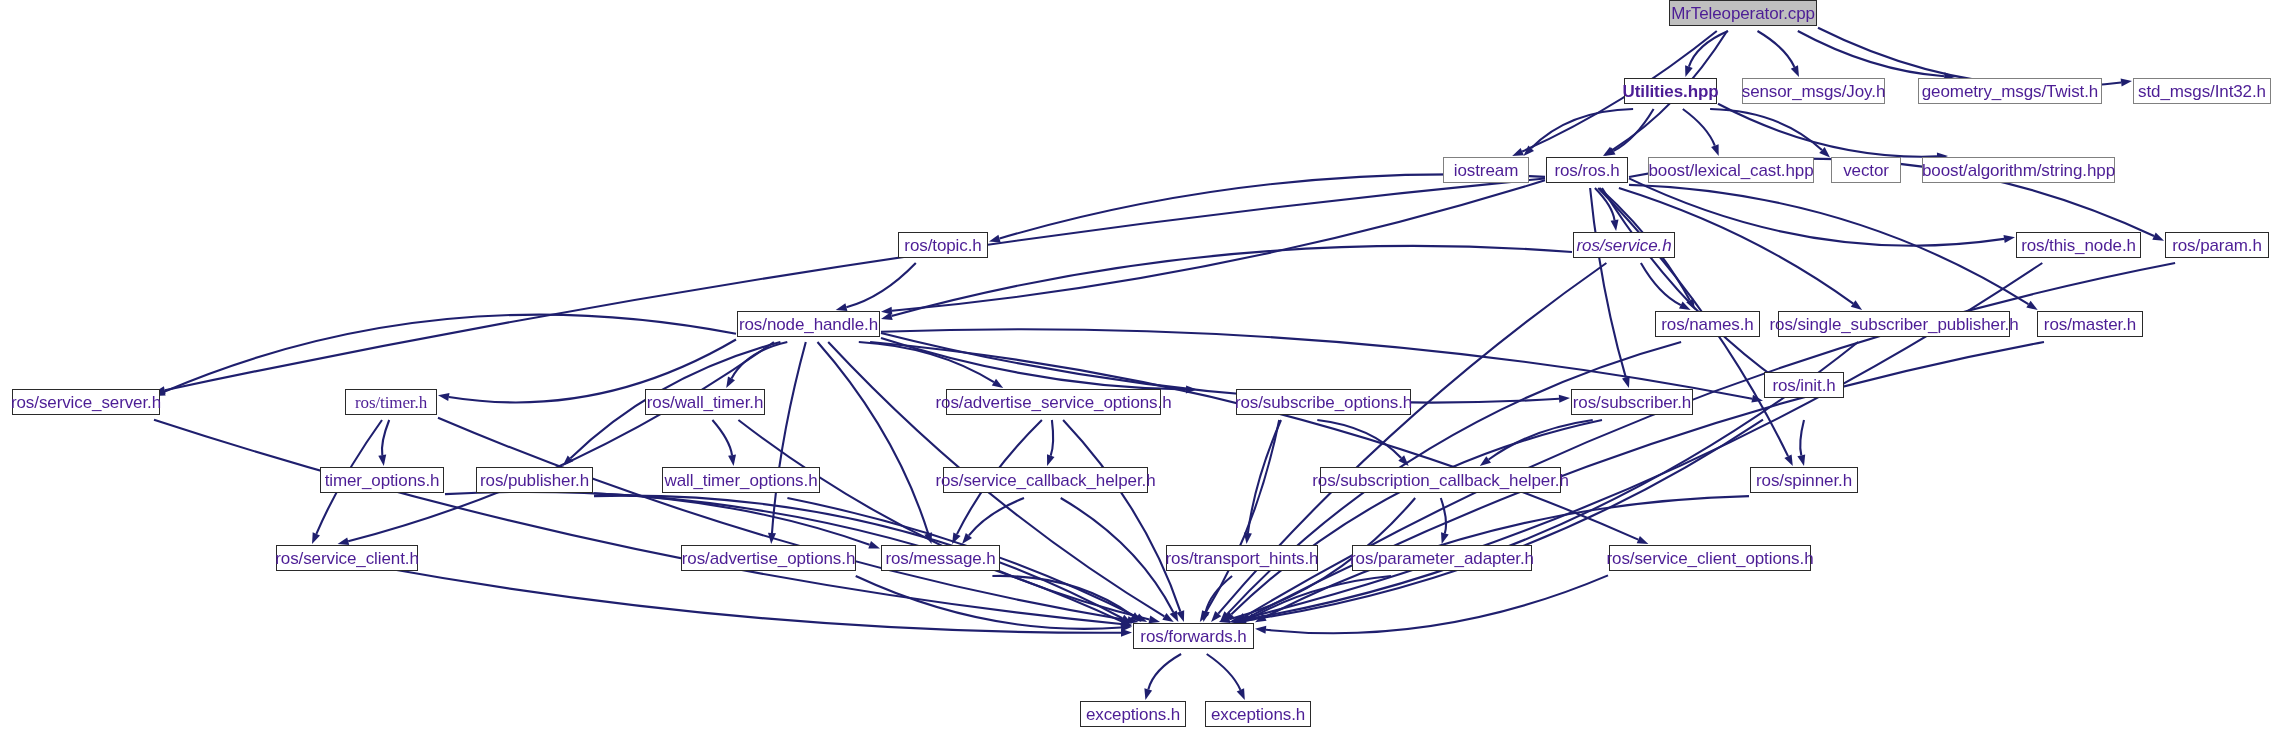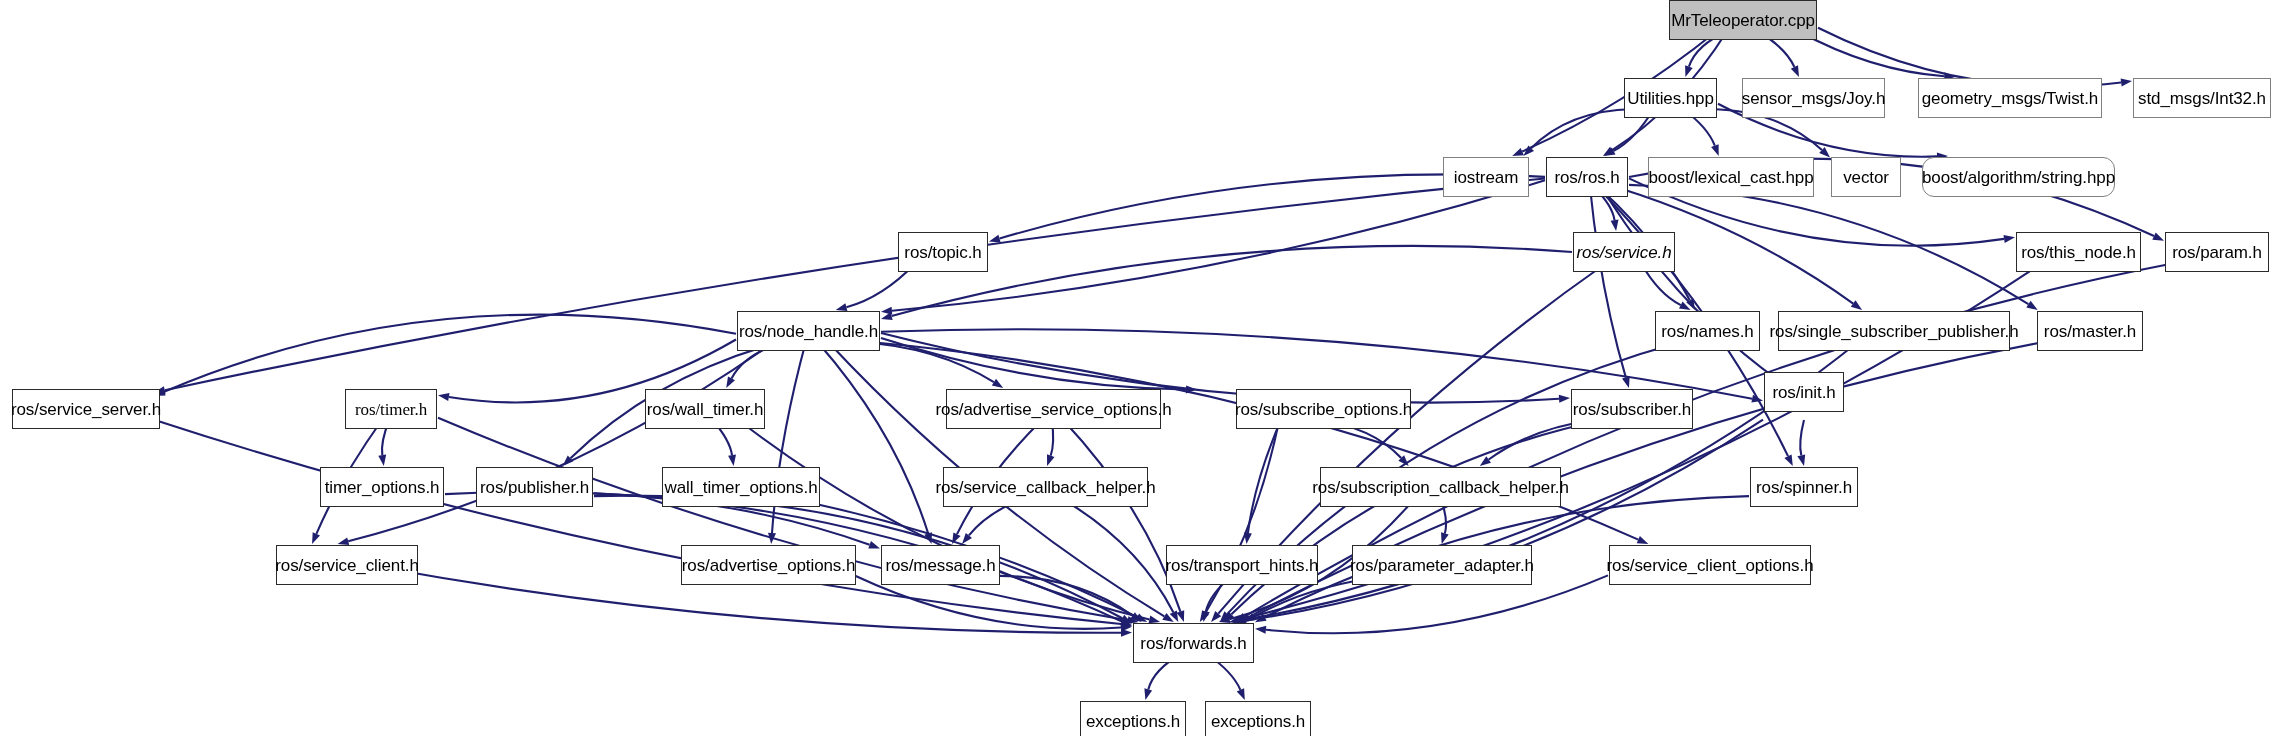--- a/index.html
+++ b/index.html
@@ -30,24 +30,24 @@
   .arrow-head {
     fill: #1f1f6e;
     stroke: none;
   }
   .node {
     position: absolute;
     box-sizing: border-box;
     display: flex;
     align-items: center;
     justify-content: center;
-    height: 40px;
+    height: 26px;
     background: #ffffff;
     border: 1.5px solid #808080;
-    color: #000000;
+    color: #4c1d95;
     font-size: 17px;
     line-height: 1;
     white-space: nowrap;
     padding: 0 20px;
     letter-spacing: -0.1px;
   }
   .node.solid {
     border-color: #2a2a2a;
   }
   .node.root {
@@ -214,21 +214,21 @@
       <polygon class="arrow-head" points="1219.9,622.0 1224.4,611.2 1230.3,616.6"></polygon>
       <path class="edge-path" d="M1858.1,342.0 Q1580.3,564.0 1240.3,620.2"></path>
       <polygon class="arrow-head" points="1229.4,622.0 1239.6,616.3 1240.9,624.2"></polygon>
       <path class="edge-path" d="M2044.0,342.0 Q1620.4,420.5 1249.2,616.9"></path>
       <polygon class="arrow-head" points="1239.5,622.0 1247.3,613.3 1251.1,620.4"></polygon>
     </svg>
   <div id="node-layer">
       <div class="node root" style="left: 1669px; top: 0px; width: 148px;">
         <span>MrTeleoperator.cpp</span>
       </div>
-      <div class="node solid" style="left: 1624px; top: 78px; width: 93px;">
+      <div class="node solid" style="left: 1624px; top: 78px; width: 93px; font-weight: bold;">
         <span>Utilities.hpp</span>
       </div>
       <div class="node " style="left: 1742px; top: 78px; width: 143px;">
         <span>sensor_msgs/Joy.h</span>
       </div>
       <div class="node " style="left: 1918px; top: 78px; width: 184px;">
         <span>geometry_msgs/Twist.h</span>
       </div>
       <div class="node " style="left: 2133px; top: 78px; width: 138px;">
         <span>std_msgs/Int32.h</span>
@@ -238,21 +238,21 @@
       </div>
       <div class="node solid" style="left: 1546px; top: 157px; width: 82px;">
         <span>ros/ros.h</span>
       </div>
       <div class="node " style="left: 1648px; top: 157px; width: 166px;">
         <span>boost/lexical_cast.hpp</span>
       </div>
       <div class="node " style="left: 1831px; top: 157px; width: 70px;">
         <span>vector</span>
       </div>
-      <div class="node " style="left: 1922px; top: 157px; width: 193px; border-radius: 12px;">
+      <div class="node " style="left: 1922px; top: 157px; width: 193px;">
         <span>boost/algorithm/string.hpp</span>
       </div>
       <div class="node solid" style="left: 898px; top: 232px; width: 90px;">
         <span>ros/topic.h</span>
       </div>
       <div class="node solid" style="left: 1573px; top: 232px; width: 102px; font-style: italic;">
         <span>ros/service.h</span>
       </div>
       <div class="node solid" style="left: 2016px; top: 232px; width: 125px;">
         <span>ros/this_node.h</span>

